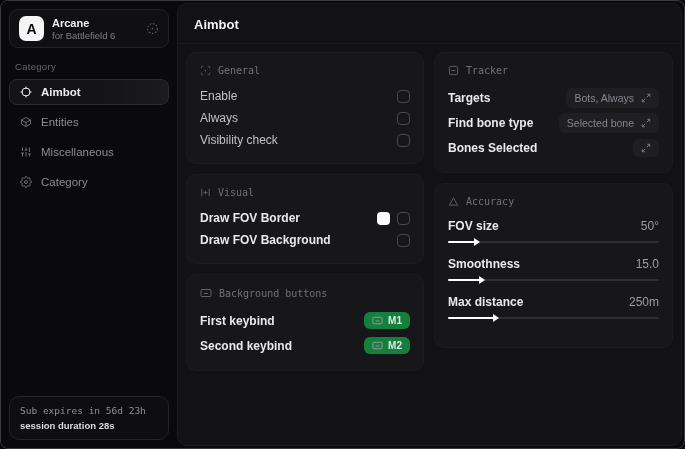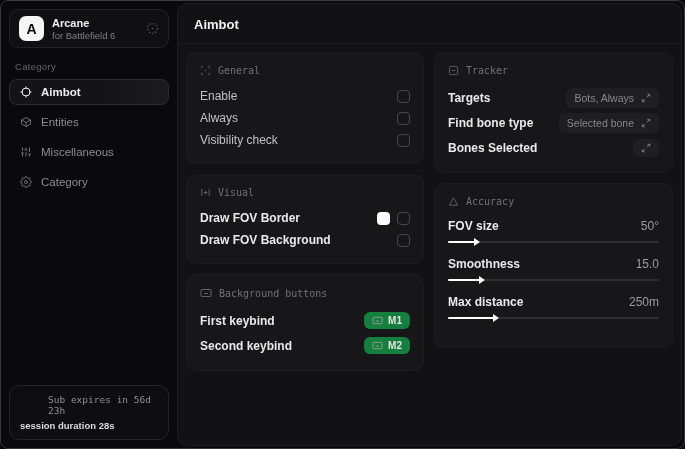--- a/index.html
+++ b/index.html
@@ -28,21 +28,21 @@
     font-size:11.5px; color:#8b8b92; border:1px solid transparent; cursor:default;
   }
   .nav-item .nicon { display:flex; color:#6e6e75; }
   .nav-item.selected {
     background:linear-gradient(90deg, #141418 55%, #1a1a1f 100%);
     border-color:#2b2b31; color:#ececef; font-weight:600;
   }
   .nav-item.selected .nicon { color:#ececef; }
   .side-spacer { flex:1; }
   .status-box { border:1px solid #242429; background:#0e0e10; border-radius:10px; padding:8px 10px; }
-  .status-line1 { font-family:"DejaVu Sans Mono", monospace; font-size:9.5px; color:#8f8f96;margin-left:28px; }
+  .status-line1 { font-family:"DejaVu Sans Mono", monospace; font-size:9.5px; color:#8f8f96; }
   .status-line2 { margin-top:4px; font-size:9.5px; font-weight:bold; color:#dcdce0; }
   
   .main { flex:1; margin:2px 2px 2px 0; background:#121214; border:1px solid #1d1d21; border-radius:10px; display:flex; flex-direction:column; overflow:hidden; }
   .main-header { padding:13px 16px 11px; border-bottom:1px solid #1c1c20; }
   .main-title { font-size:13px; font-weight:bold; color:#f2f2f4; }
   .content { padding:8px; display:flex; gap:10px; align-items:flex-start; }
   .col { display:flex; flex-direction:column; gap:10px; }
   .col-left { width:238px; flex-shrink:0; }
   .col-right { flex:1; }
   .card { background:#17171a; border:1px solid rgba(255,255,255,0.025); border-radius:10px; padding:10px 13px 12px; }

